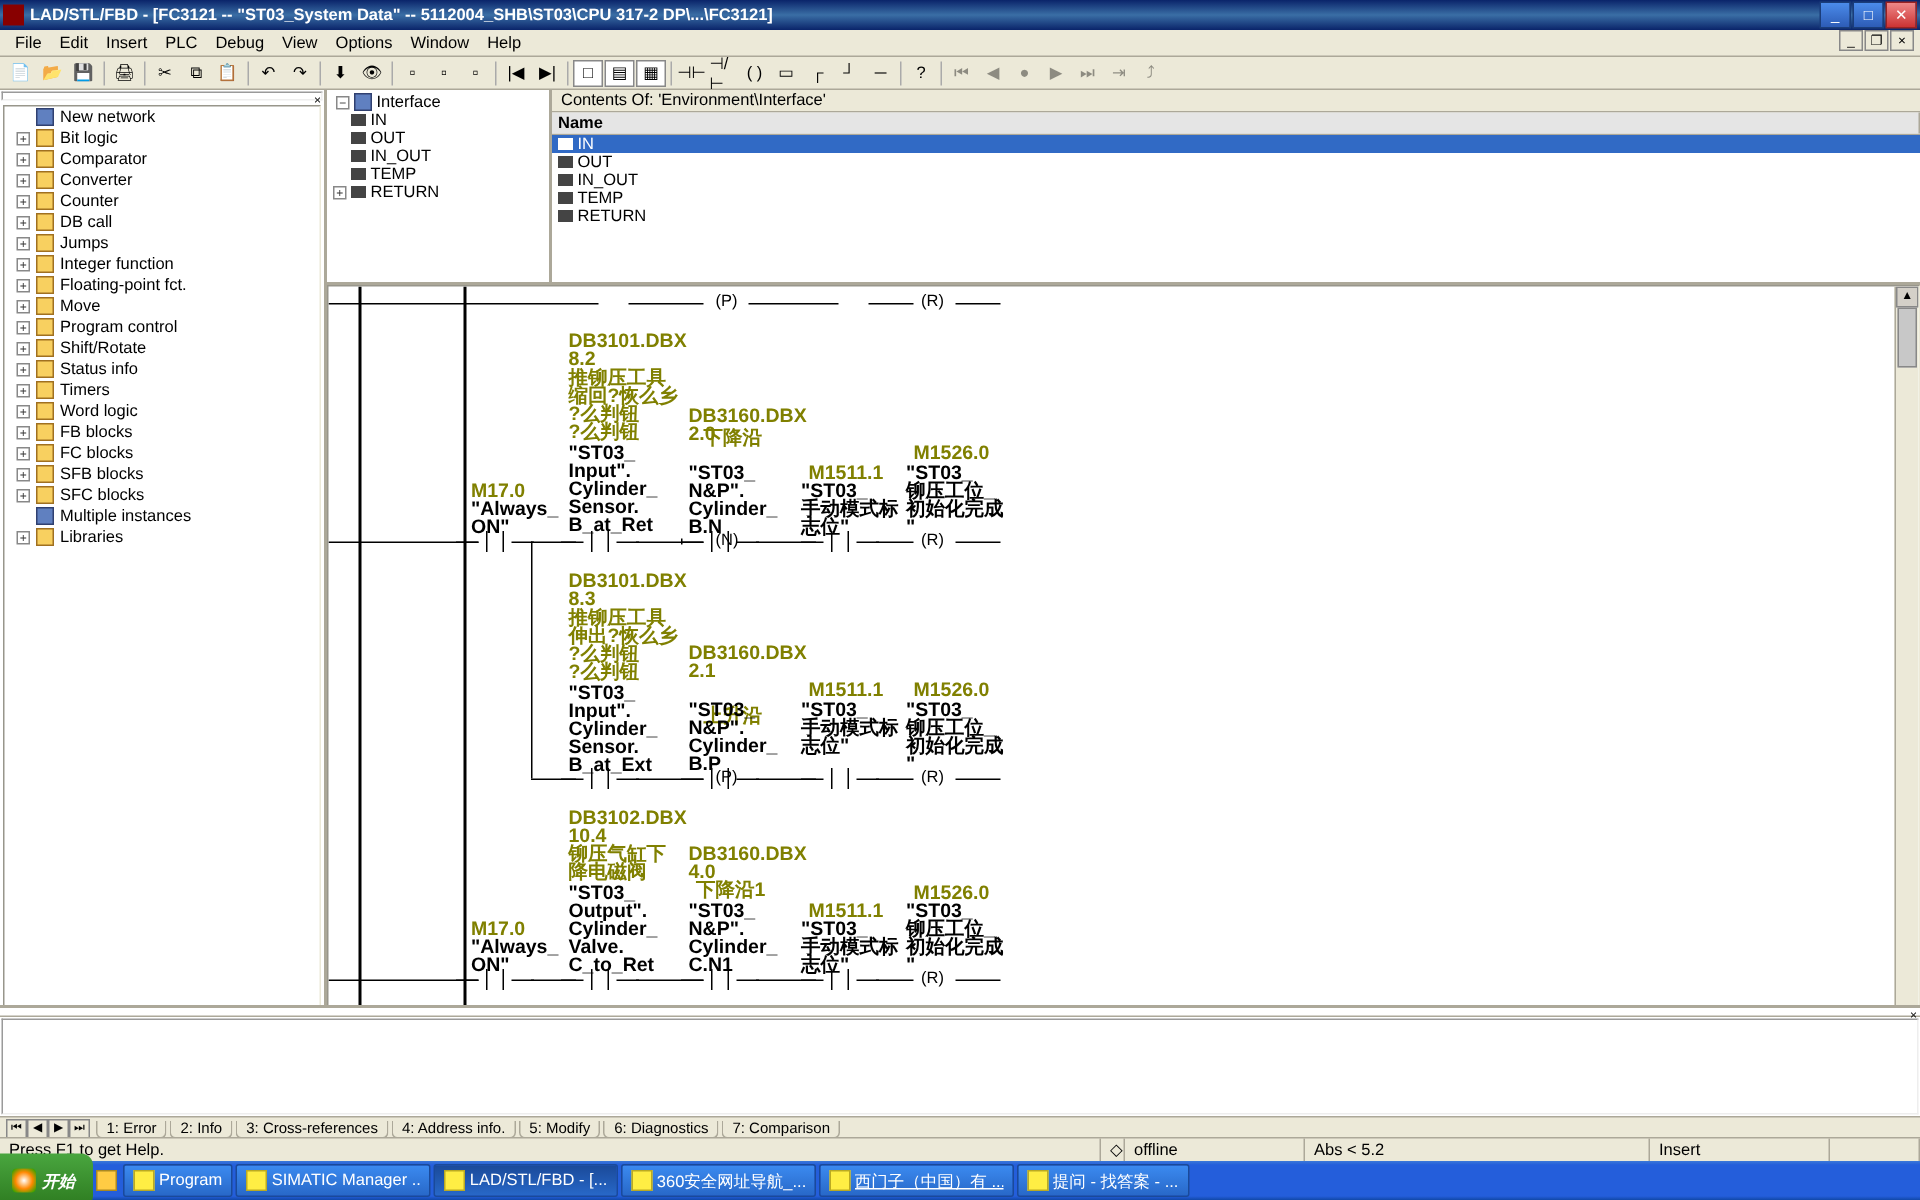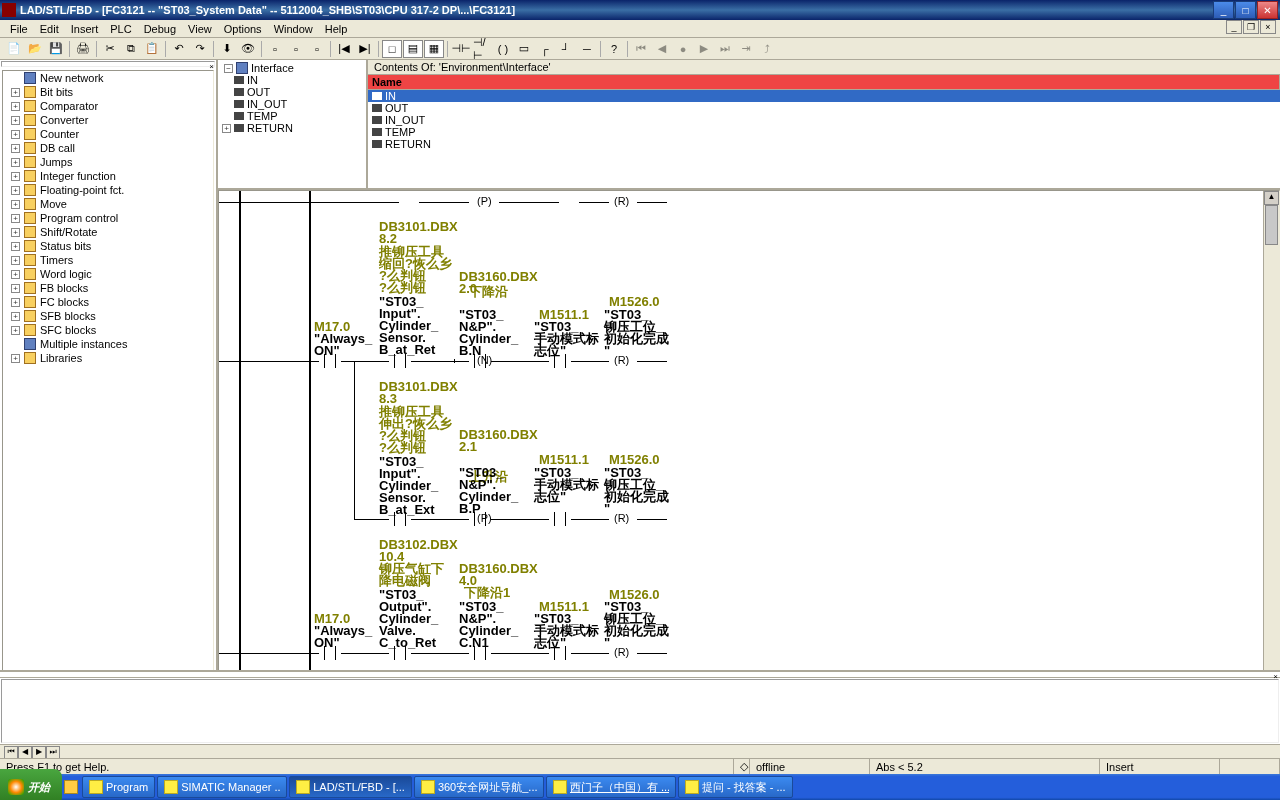--- a/index.html
+++ b/index.html
@@ -40,21 +40,21 @@
 .sb-tab.act { background: #fff; }
 .sb-icons { height: 16px; padding: 1px; border-top: 1px solid #aca899; display: flex; justify-content: flex-end; gap: 2px; }
 
 
 .rightarea { flex: 1; display: flex; flex-direction: column; }
 .interfacepane { height: 130px; border-bottom: 2px solid #aca899; display: flex; background: #fff; }
 .ifleft { width: 150px; border-right: 2px solid #aca899; overflow: auto; padding: 2px; }
 .ifright { flex: 1; display: flex; flex-direction: column; }
 .ifheader { background: #ece9d8; border-bottom: 1px solid #aca899; padding: 1px 6px; }
 .ifnamerow { border-bottom: 1px solid #aca899; display: flex; }
-.ifnamecell { padding: 1px 4px; font-weight: bold; border-right: 1px solid #aca899; background: #ef4444; }
+.ifnamecell { padding: 1px 4px; font-weight: bold; border-right: 1px solid #aca899; background: #e5e5e5; }
 .iflist { flex: 1; overflow: auto; }
 .ifitem { padding: 0 4px; display: flex; align-items: center; gap: 3px; }
 .ifbullet { width: 10px; height: 8px; background: #444; }
 .ifitem.sel { background: #316ac5; color: #fff; }
 .iftree-item { padding: 0 4px 0 14px; display: flex; align-items: center; gap: 3px; white-space: nowrap; }
 
 
 .laddercanvas { flex: 1; position: relative; background: #fff; border: 1px inset #ece9d8; overflow: hidden; }
 .ladder-scroll { position: absolute; top: 0; right: 0; bottom: 0; width: 16px; background: #ece9d8; border-left: 1px solid #aca899; }
 .ladder-scroll .thumb { position: absolute; left: 1px; right: 1px; top: 14px; height: 40px; background: #c8c8c8; border: 1px solid #888; }
@@ -181,21 +181,21 @@
       </div>
     <div class="treewrap" id="sidetree">
         <div class="tree-item">
           <span style="width: 11px;"></span>
           <span class="tree-icon ti-icon2"></span>
           <span>New network</span>
         </div>
         <div class="tree-item">
           <span class="ti-plus">+</span>
           <span class="tree-icon ti-folder"></span>
-          <span>Bit bits</span>
+          <span>Bit logic</span>
         </div>
         <div class="tree-item">
           <span class="ti-plus">+</span>
           <span class="tree-icon ti-folder"></span>
           <span>Comparator</span>
         </div>
         <div class="tree-item">
           <span class="ti-plus">+</span>
           <span class="tree-icon ti-folder"></span>
           <span>Converter</span>
@@ -236,21 +236,21 @@
           <span>Program control</span>
         </div>
         <div class="tree-item">
           <span class="ti-plus">+</span>
           <span class="tree-icon ti-folder"></span>
           <span>Shift/Rotate</span>
         </div>
         <div class="tree-item">
           <span class="ti-plus">+</span>
           <span class="tree-icon ti-folder"></span>
-          <span>Status bits</span>
+          <span>Status info</span>
         </div>
         <div class="tree-item">
           <span class="ti-plus">+</span>
           <span class="tree-icon ti-folder"></span>
           <span>Timers</span>
         </div>
         <div class="tree-item">
           <span class="ti-plus">+</span>
           <span class="tree-icon ti-folder"></span>
           <span>Word logic</span>
@@ -534,20 +534,29 @@
       <span style="font-size:8px;cursor:pointer">×</span>
     </div>
   <div class="output-top"></div>
   <div class="output-tabs">
     <div class="out-nav">
       <div>⏮</div>
       <div>◀</div>
       <div>▶</div>
       <div>⏭</div>
     </div>
+    <div id="outtabs" style="display:flex">
+        <div class="output-tab">1: Error</div>
+        <div class="output-tab">2: Info</div>
+        <div class="output-tab">3: Cross-references</div>
+        <div class="output-tab">4: Address info.</div>
+        <div class="output-tab">5: Modify</div>
+        <div class="output-tab">6: Diagnostics</div>
+        <div class="output-tab">7: Comparison</div>
+      </div>
   </div>
 </div>
 
 <div class="statusbar">
   <div class="cell" style="flex:1">Press F1 to get Help.</div>
   <div class="cell" style="width:16px">◇</div>
   <div class="cell" style="width:120px">offline</div>
   <div class="cell" style="width:230px">Abs &lt; 5.2</div>
   <div class="cell" style="width:120px">Insert</div>
   <div class="cell" style="width:60px"></div>

